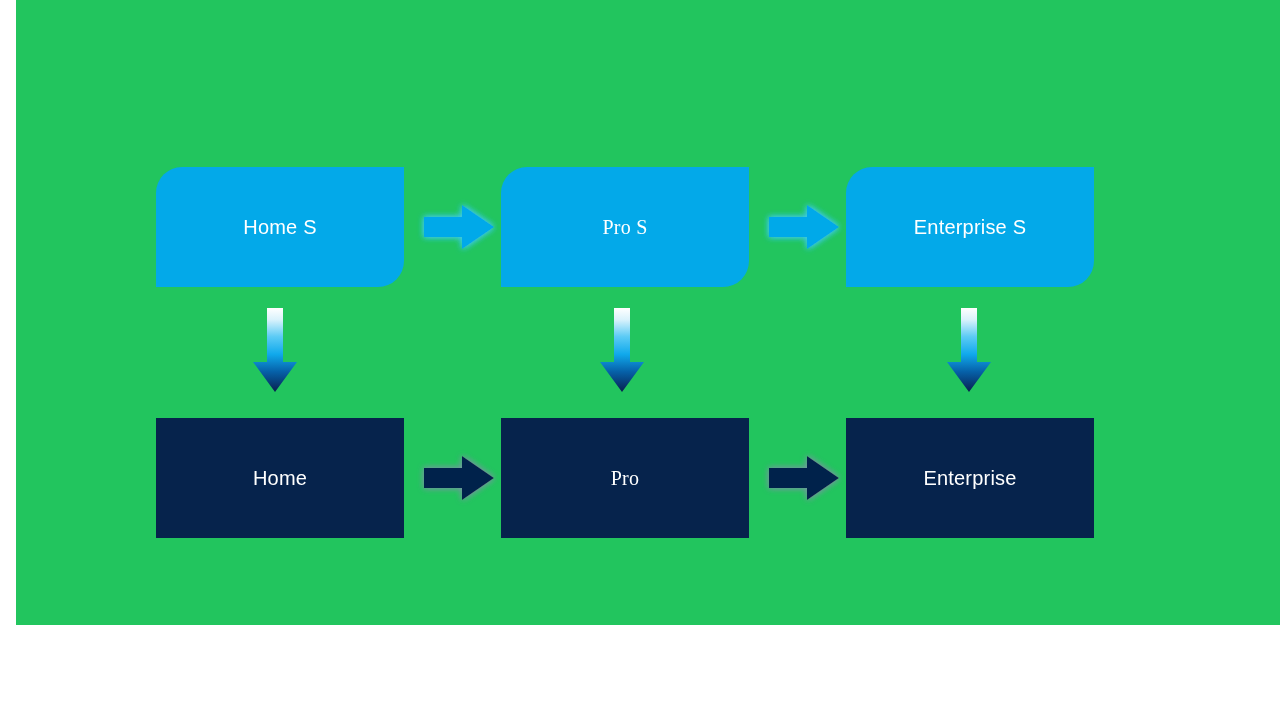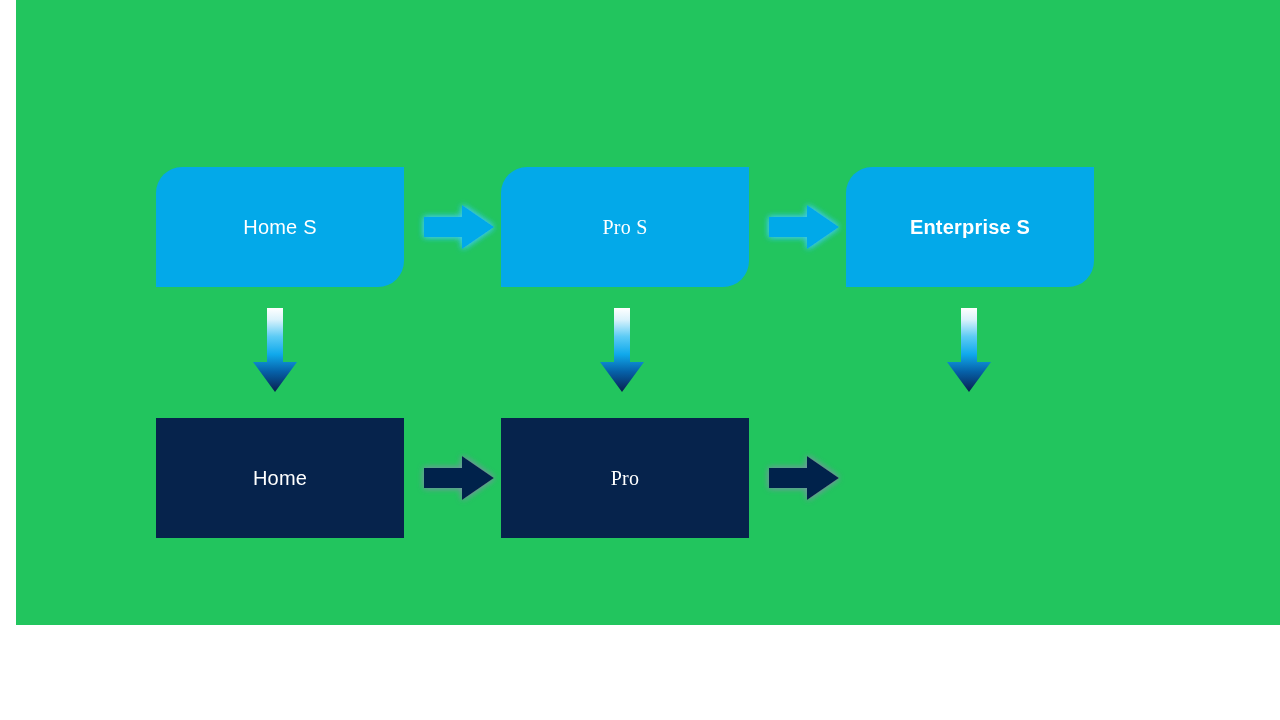--- a/index.html
+++ b/index.html
@@ -47,21 +47,21 @@
   }
 
   .node-bottom {
     background: #06234C;
     border-radius: 0;
     top: 418px;
   }
 
   .col-0 { left: 140px; }
   .col-1 { left: 485px; font-family: Liberation Serif, serif; }
-  .col-2 { left: 830px; font-weight: bold; }
+  .col-2 { left: 830px; }
 
   .node-label {
     pointer-events: none;
     white-space: nowrap;
   }
 
   
   .arrow-h {
     position: absolute;
     width: 82px;
@@ -165,20 +165,23 @@
       <path d="M 20 2 L 36 2 L 36 56 L 50 56 L 28 86 L 6 56 L 20 56 Z" fill="url(#gradDown)"></path>
     </svg>
   </div>
 
   <div class="node node-bottom col-1">
     <span class="node-label">Pro</span>
   </div>
   <div class="node node-bottom col-0">
     <span class="node-label">Home</span>
   </div>
+  <div class="node node-bottom col-2">
+    <span class="node-label">Enterprise</span>
+  </div>
 
   <div class="arrow-h bottom gap-0">
     <svg viewBox="0 0 82 56">
       <path d="M 6 18 L 44 18 L 44 6 L 76 28 L 44 50 L 44 38 L 6 38 Z" fill="#06234C" filter="url(#glowDark)"></path>
     </svg>
   </div>
   <div class="arrow-h bottom gap-1">
     <svg viewBox="0 0 82 56">
       <path d="M 6 18 L 44 18 L 44 6 L 76 28 L 44 50 L 44 38 L 6 38 Z" fill="#06234C" filter="url(#glowDark)"></path>
     </svg>

